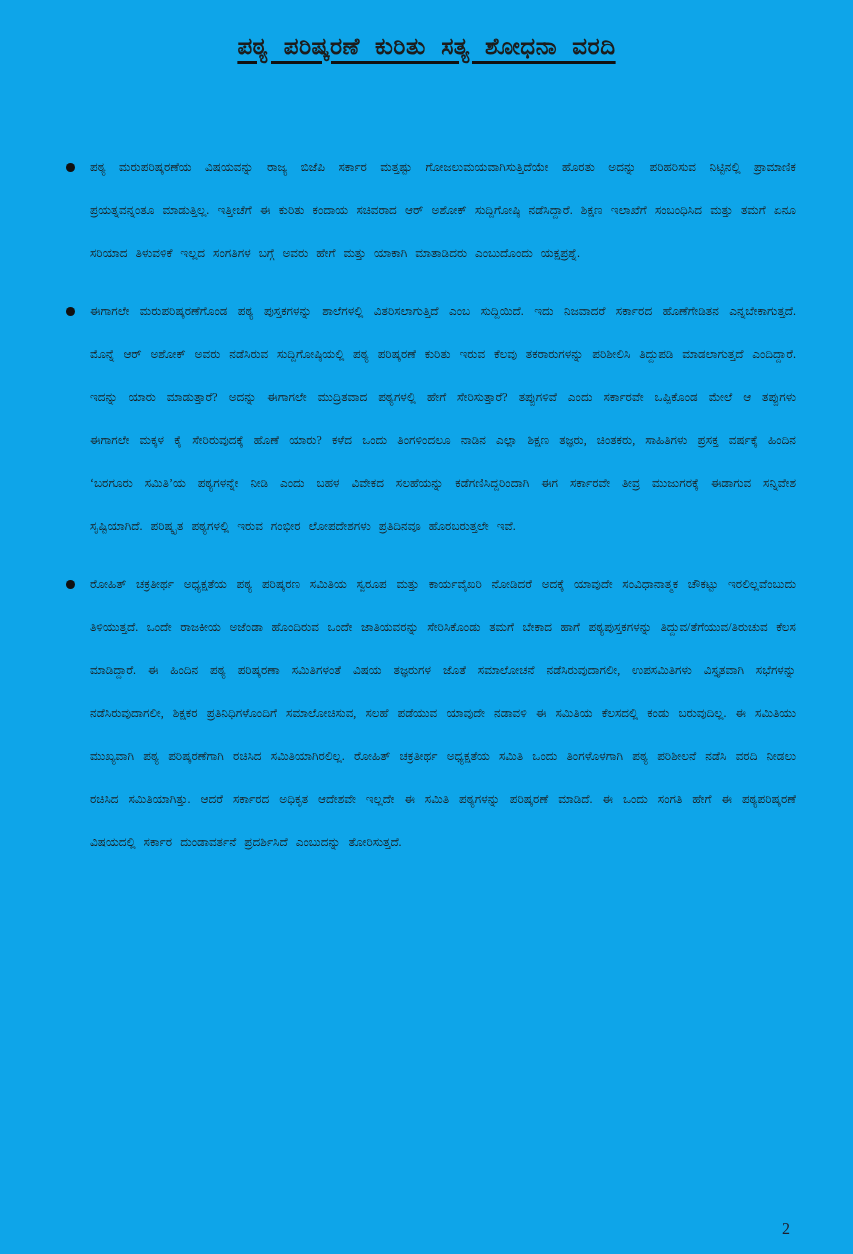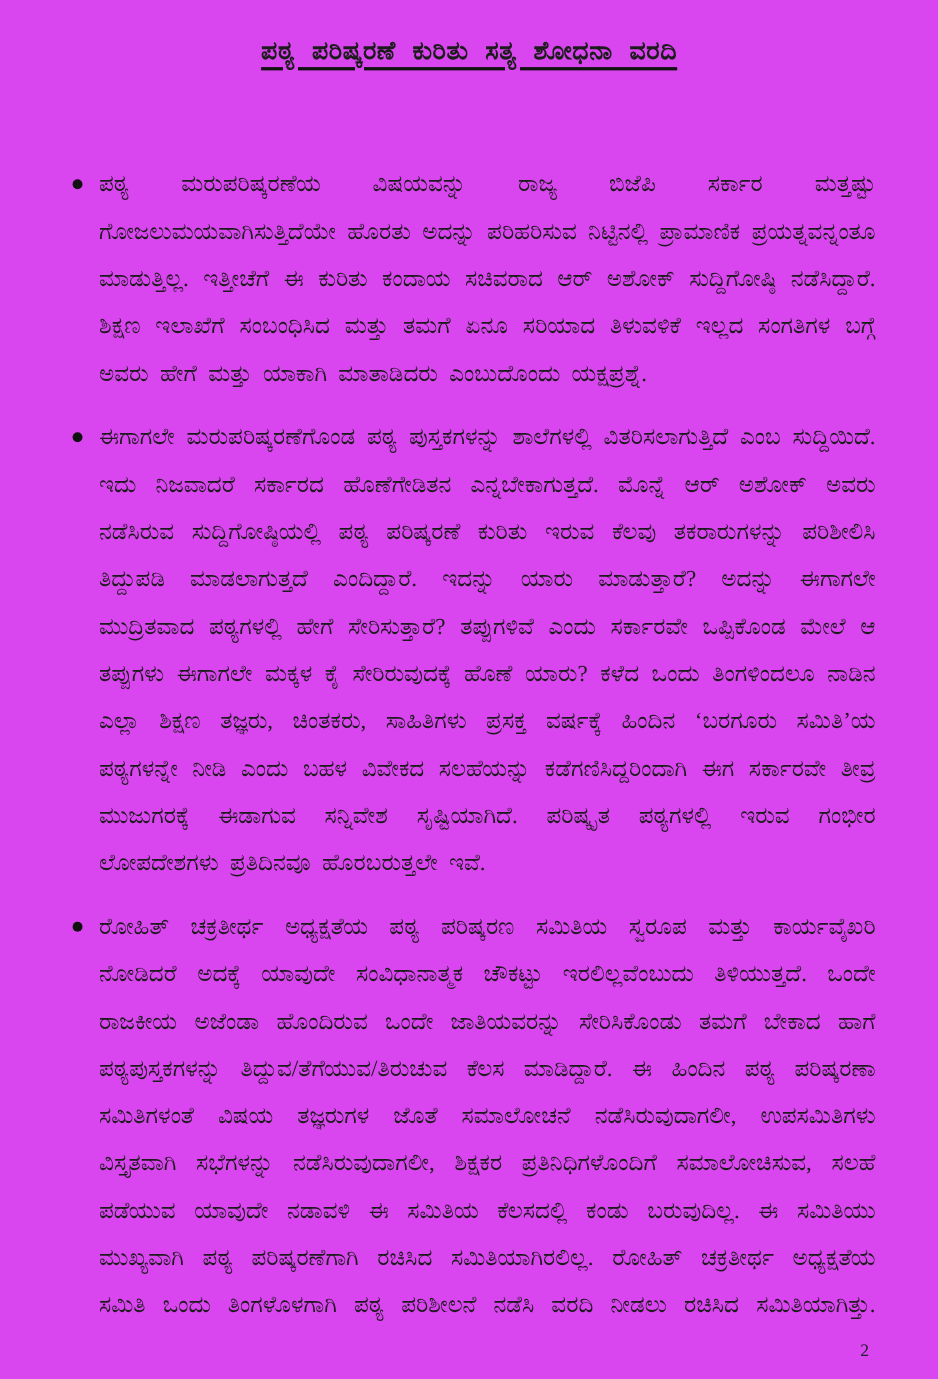--- a/index.html
+++ b/index.html
@@ -5,21 +5,21 @@
   html, body {
     margin: 0;
     padding: 0;
     background: #e8e8e8;
   }
   .page {
     position: relative;
     width: 853px;
     height: 1254px;
     margin: 0 auto;
-    background: #d946ef;
+    background: #0ea5e9;
     color: #1c1c1c;
     font-family: "Liberation Serif", "DejaVu Serif", serif;
     overflow: hidden;
     box-sizing: border-box;
   }
   .doc-title {
     margin: 0;
     padding-top: 30px;
     text-align: center;
     font-size: 23px;
@@ -44,21 +44,21 @@
   }
   ul.bullet-list {
     list-style: none;
     margin: 0;
     padding: 0;
   }
   ul.bullet-list li {
     position: relative;
     padding-left: 27px;
     margin: 0 0 15px 0;
-    font-size: 21px;
+    font-size: 12px;
     line-height: 43px;
     text-align: justify;
     word-spacing: 5px;
   }
   .bullet-dot {
     position: absolute;
     left: 3px;
     top: 17px;
     width: 9px;
     height: 9px;

